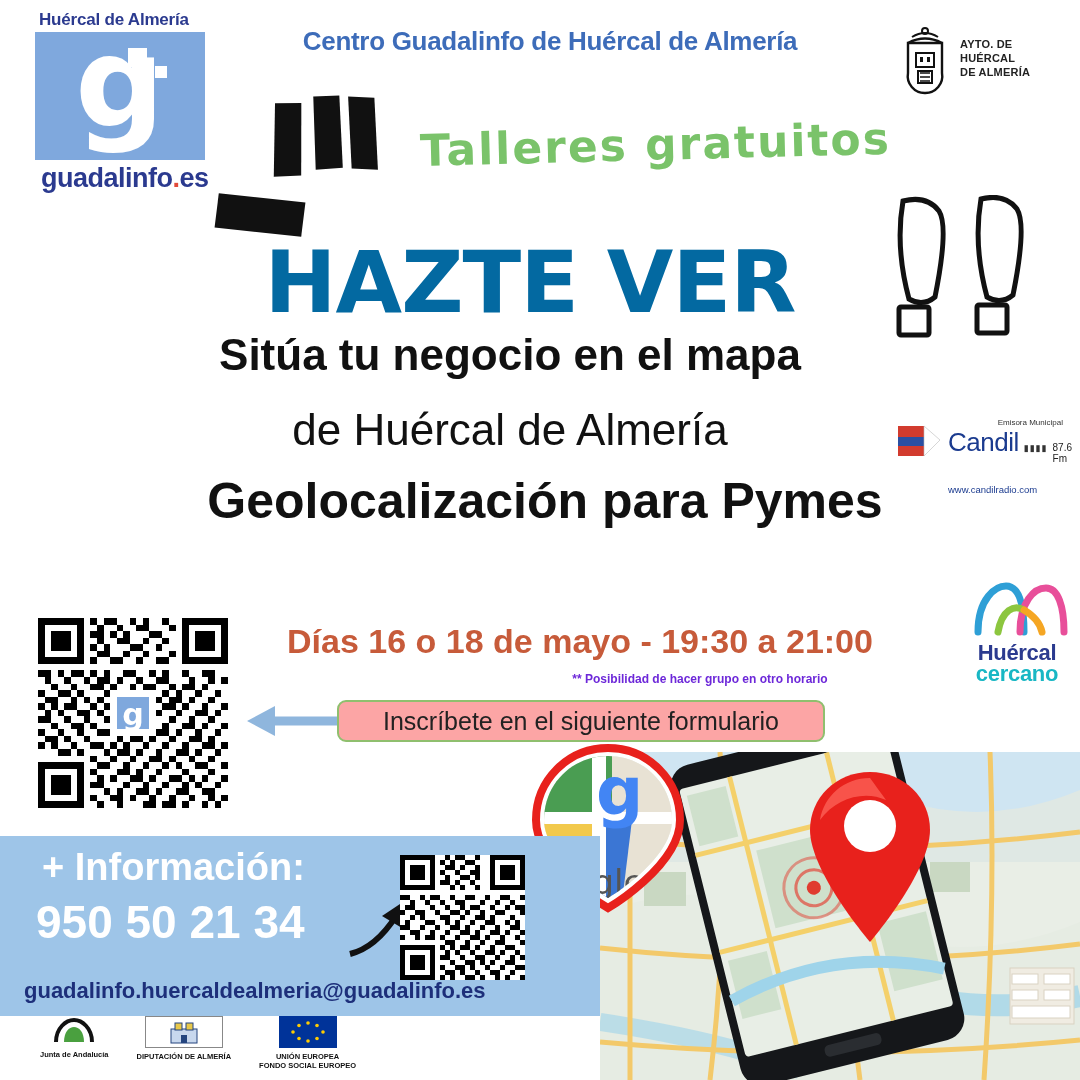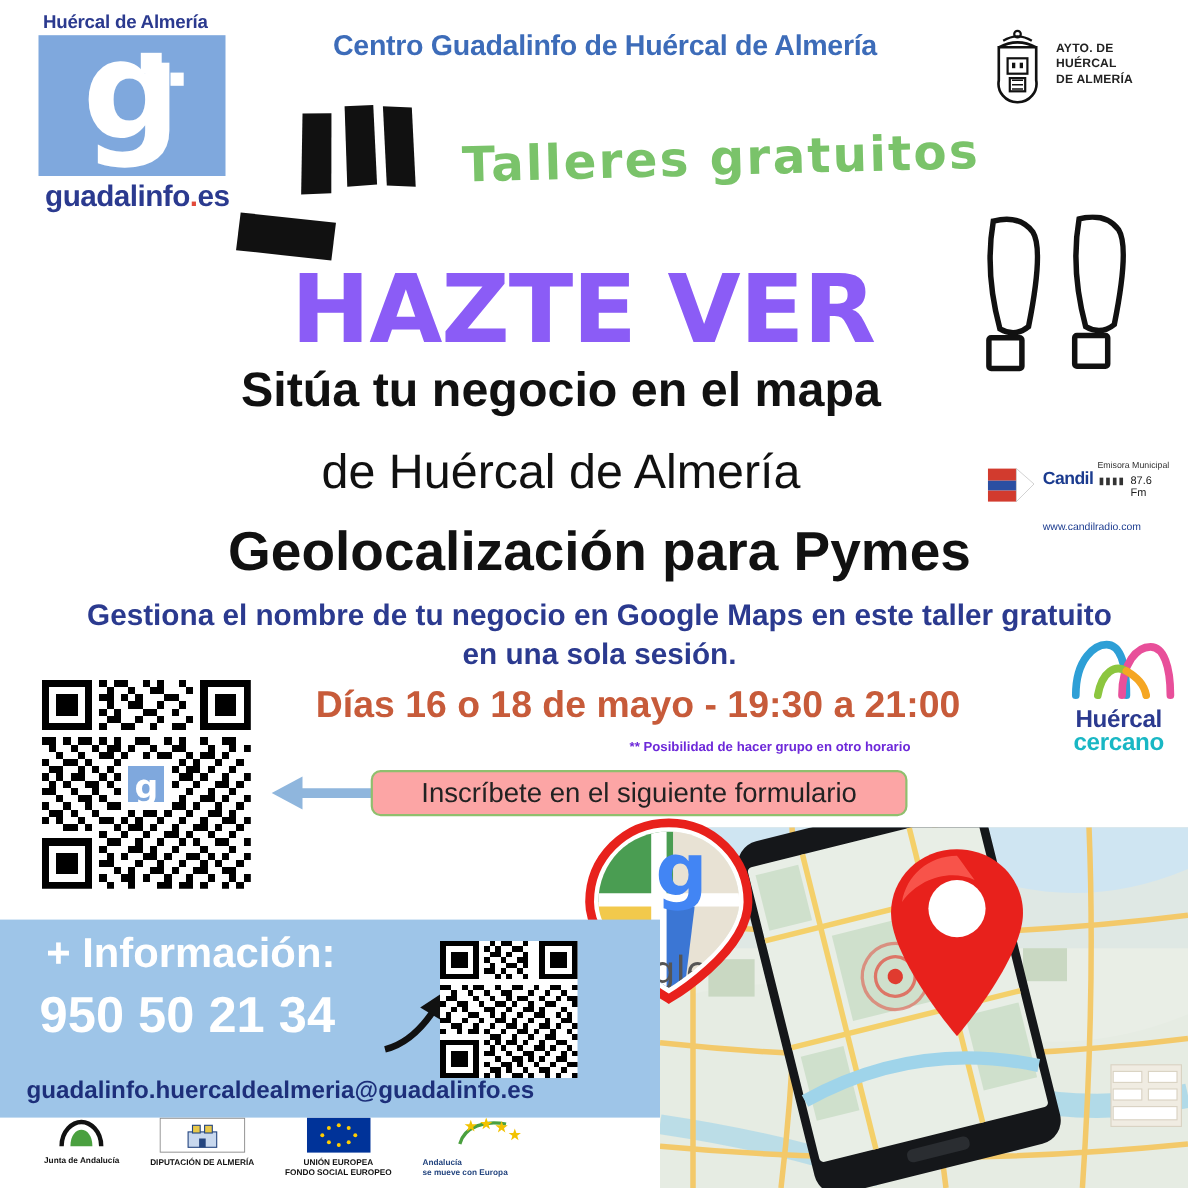--- a/index.html
+++ b/index.html
@@ -53,21 +53,21 @@
 
   
   .talleres {
     position: absolute; left: 420px; top: 118px; width: 540px;
     font-family: "DejaVu Sans", sans-serif;
     font-size: 44px; color: #7ac36a; font-weight: 700; letter-spacing: 2px;
     transform: rotate(-1.5deg);
   }
   .hazte-ver {
     position: absolute; left: 150px; top: 232px; width: 760px; text-align: center;
-    font-size: 86px; font-weight: 700; color: #8b5cf6; letter-spacing: -1px;
+    font-size: 86px; font-weight: 700; color: #0369a1; letter-spacing: -1px;
     font-family: "DejaVu Sans", sans-serif;
   }
   .line2 {
     position: absolute; left: 60px; top: 330px; width: 900px; text-align: center;
     font-size: 44px; font-weight: 700; color: #111;
   }
   .line3 {
     position: absolute; left: 60px; top: 405px; width: 900px; text-align: center;
     font-size: 44px; font-weight: 400; color: #111;
   }
@@ -104,21 +104,21 @@
   
   .qr-big { position: absolute; left: 38px; top: 618px; width: 190px; height: 190px; }
   .qr-small { position: absolute; left: 400px; top: 855px; width: 125px; height: 125px; }
 
   
   .candil {
     position: absolute; left: 898px; top: 418px; width: 165px; height: 52px;
     font-size: 9px; color: #222;
   }
   .candil .emisora { font-size: 8px; text-align: right; color:#333; }
-  .candil .name { font-weight: 700; font-size: 16px; color: #1b3b8f; letter-spacing: -0.5px; }
+  .candil .name { font-weight: 400; font-size: 26px; color: #1b3b8f; letter-spacing: -0.5px; }
   .candil .fm { font-size: 10px; color: #222; }
   .candil .web { font-size: 9.5px; color: #1b3b8f; margin-top: 20px; }
   .candil .flag { position: absolute; left: 0; top: 6px; width: 44px; height: 34px; }
 
   
   .cercano {
     position: absolute; left: 962px; top: 580px; width: 110px; text-align: center;
   }
   .cercano .ha { height: 56px; }
   .cercano .c1 { font-size: 22px; font-weight: 700; color: #2b3a8f; letter-spacing: -0.3px; }
@@ -214,21 +214,20 @@
       <path d="M106 4 q24 -6 36 10 q10 16 -4 86 q-12 10 -26 2 q-14 -52 -6 -98 z"></path>
       <rect x="102" y="110" width="30" height="28" rx="2"></rect>
     </g>
   </svg>
 
   <div class="talleres">Talleres gratuitos</div>
   <div class="hazte-ver">HAZTE VER</div>
   <div class="line2">Sitúa tu negocio en el mapa</div>
   <div class="line3">de Huércal de Almería</div>
   <div class="line4">Geolocalización para  Pymes</div>
-  <div class="desc">Gestiona el nombre de tu negocio en Google Maps en este taller gratuito en una sola sesión.</div>
   <div class="dias">Días 16 o 18 de mayo - 19:30 a 21:00</div>
   <div class="nota">** Posibilidad de hacer grupo en otro horario</div>
 
   <svg class="arrow-left" viewBox="0 0 95 36">
     <path d="M95 18 L26 18" stroke="#8fb6dd" stroke-width="9" fill="none"></path>
     <path d="M2 18 L30 3 L30 33 Z" fill="#8fb6dd"></path>
   </svg>
   <div class="form-btn">Inscríbete en el siguiente formulario</div>
 
   <svg class="qr-big" viewBox="0 0 29 29" shape-rendering="crispEdges">
@@ -761,28 +760,15 @@
           <circle cx="38" cy="22.5" r="1.8"></circle>
             <circle cx="29" cy="25" r="1.8"></circle>
             <circle cx="20" cy="22.5" r="1.8"></circle>
           <circle cx="14" cy="16" r="1.8"></circle>
             <circle cx="20" cy="9.5" r="1.8"></circle>
         </g>
       </svg>
       <div class="cap" style="white-space:pre-line">UNIÓN EUROPEA
 FONDO SOCIAL EUROPEO</div>
     </div>
-    <div class="fl">
-      <svg width="92" height="32" viewBox="0 0 92 32">
-        <path d="M34 24 C38 8 58 2 76 6" fill="none" stroke="#4aa03f" stroke-width="3"></path>
-        <g fill="#f2c200">
-          <polygon points="44,2 45.4,6 49.6,6 46.2,8.6 47.4,12.6 44,10.1 40.6,12.6 41.8,8.6 38.4,6 42.6,6"></polygon>
-          <polygon points="58,0 59.4,4 63.6,4 60.2,6.6 61.4,10.6 58,8.1 54.6,10.6 55.8,6.6 52.4,4 56.6,4"></polygon>
-          <polygon points="72,3 73.4,7 77.6,7 74.2,9.6 75.4,13.6 72,11.1 68.6,13.6 69.8,9.6 66.4,7 70.6,7"></polygon>
-          <polygon points="84,10 85.4,14 89.6,14 86.2,16.6 87.4,20.6 84,18.1 80.6,20.6 81.8,16.6 78.4,14 82.6,14"></polygon>
-        </g>
-      </svg>
-      <div class="cap" style="white-space:pre-line;text-align:left;color:#24457f">Andalucía
-se mueve con Europa</div>
-    </div>
   </div>
 
 </div>
 
 </body></html>

